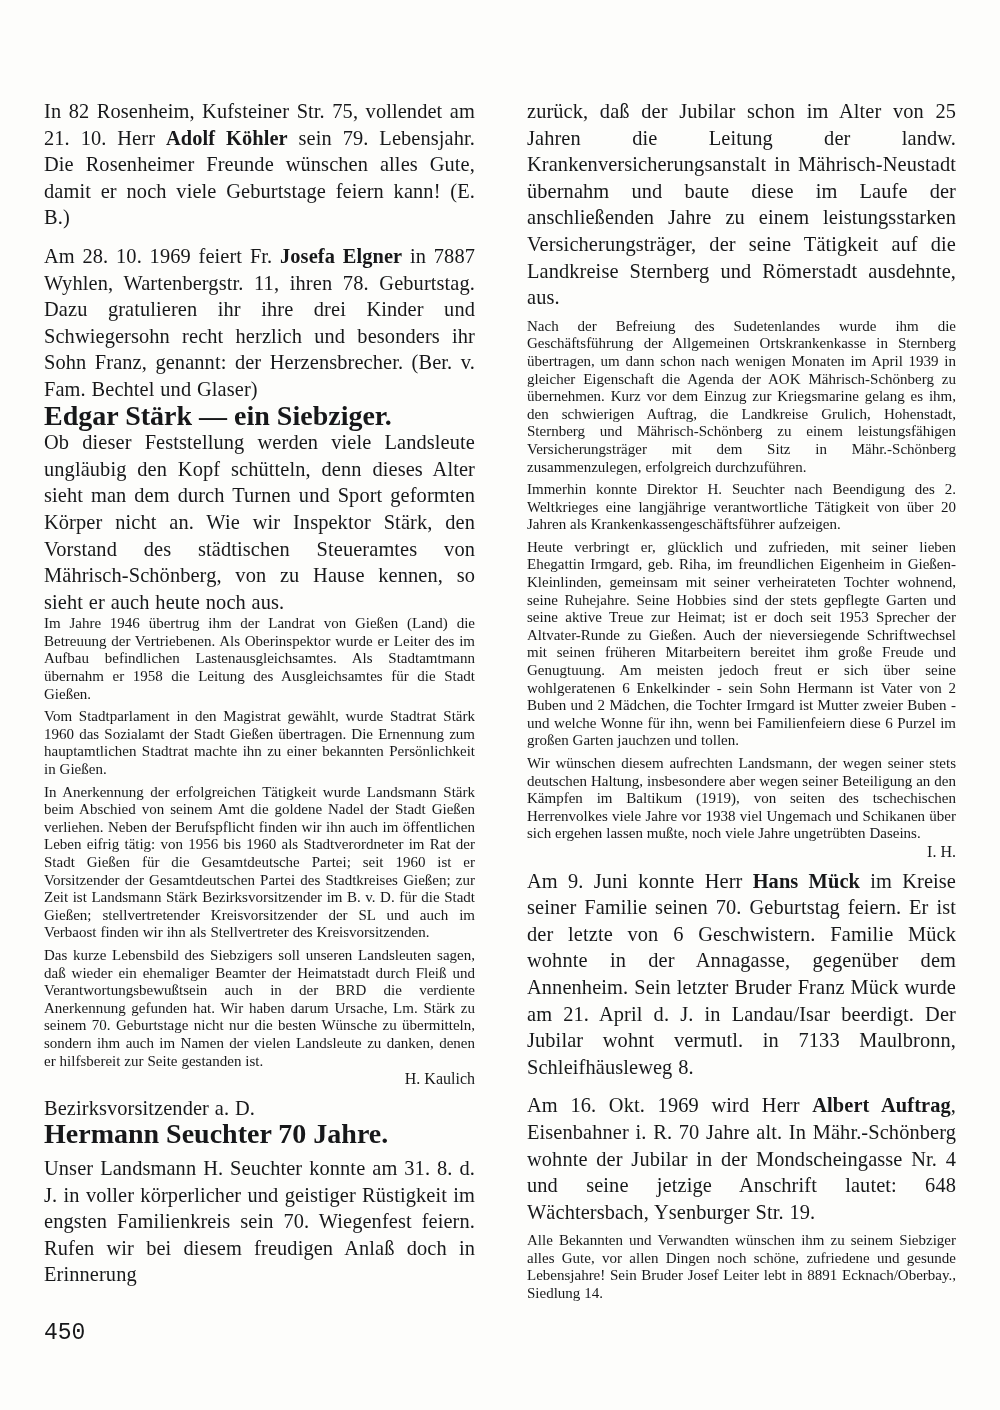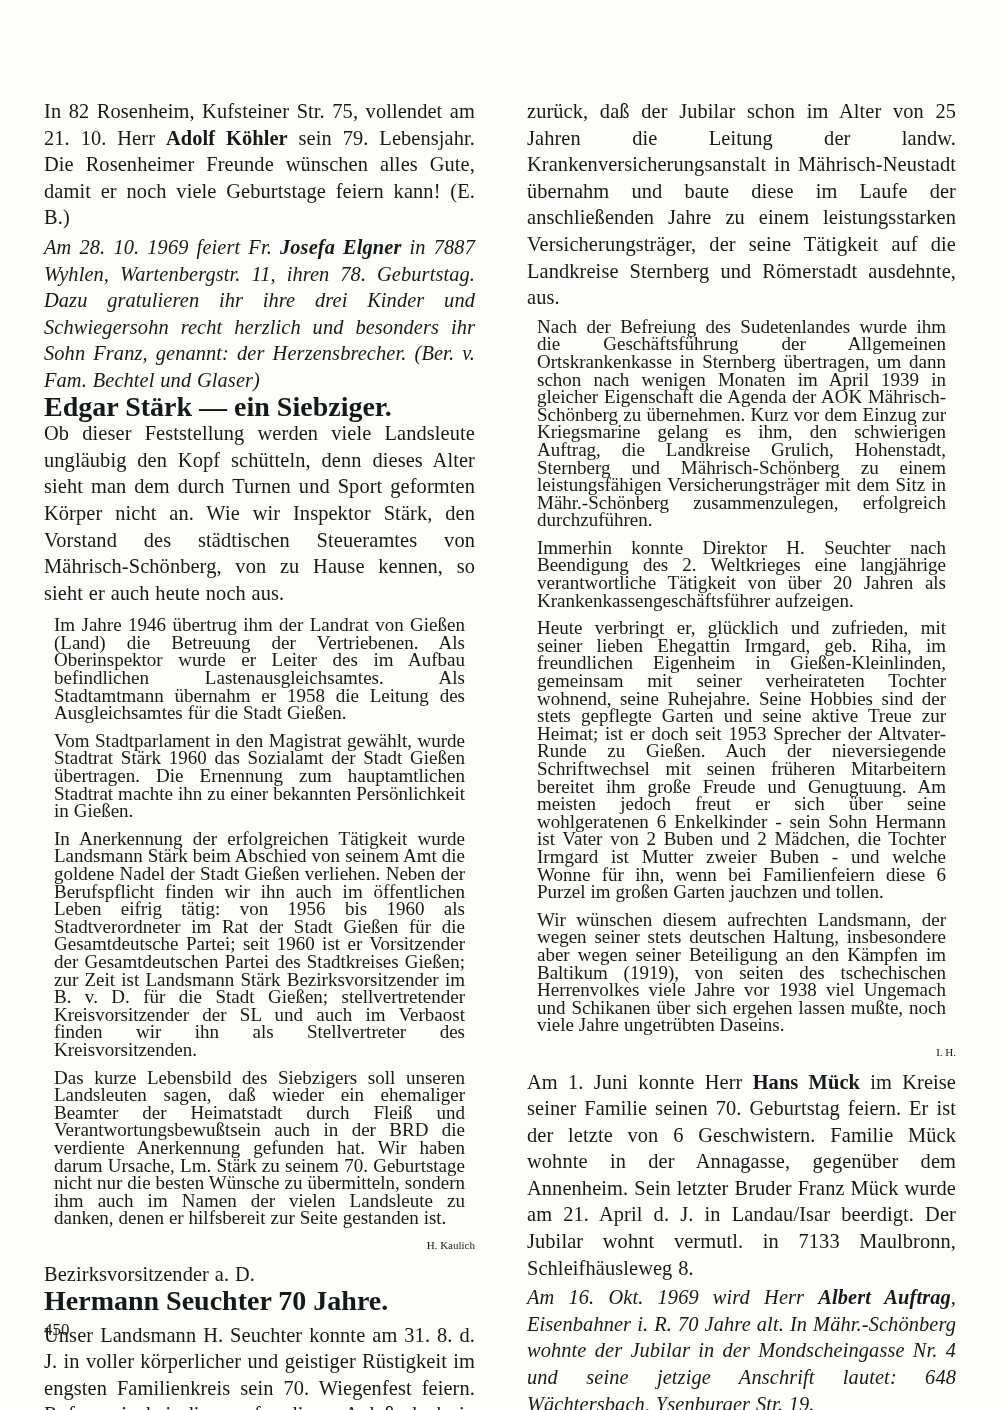--- a/index.html
+++ b/index.html
@@ -38,55 +38,55 @@
 
   
   .big {
     font-size: 20.4px;
     line-height: 26.6px;
     text-align: justify;
     margin: 0 0 0 0;
     letter-spacing: 0.1px;
     word-spacing: 0.6px;
   }
-  .big + .big { margin-top: 3px; font-style: italic; }
+  .big + .big { margin-top: 12px; }
 
   
   .small {
-    font-size: 19px;
+    font-size: 15px;
     line-height: 17.6px;
     text-align: justify;
-    margin: 10px;
+    margin: 0;
     word-spacing: 0.2px;
   }
   .small + .small { margin-top: 5px; }
 
   .gap-s { margin-top: 7px; }
   .gap-m { margin-top: 12px; }
 
   .hd {
     font-size: 28px;
     line-height: 26.6px;
     font-weight: bold;
     margin: 0;
   }
   b, .b { font-weight: bold; }
 
   .sig {
     text-align: right;
-    font-size: 11px;
+    font-size: 16px;
     line-height: 17.6px;
     margin: 0;
   }
   .pageno {
     position: absolute;
     left: 44px;
     top: 1320px;
-    font-size: 17px;
-    font-family: Liberation Serif, serif;
+    font-size: 23px;
+    font-family: Liberation Mono, monospace;
   }
 </style>
 </head>
 <body>
 
 <div class="page">
 
   <div class="columns">
 
     <div class="col col-left">
@@ -116,21 +116,21 @@
     <div class="col col-right">
 
       <p class="big">zurück, daß der Jubilar schon im Alter von 25 Jahren die Leitung der landw. Krankenversicherungsanstalt in Mährisch-Neustadt übernahm und baute diese im Laufe der anschließenden Jahre zu einem leistungsstarken Versicherungsträger, der seine Tätigkeit auf die Landkreise Sternberg und Römerstadt ausdehnte, aus.</p>
 
       <p class="small gap-s">Nach der Befreiung des Sudetenlandes wurde ihm die Geschäftsführung der Allgemeinen Ortskrankenkasse in Sternberg übertragen, um dann schon nach wenigen Monaten im April 1939 in gleicher Eigenschaft die Agenda der AOK Mährisch-Schönberg zu übernehmen. Kurz vor dem Einzug zur Kriegsmarine gelang es ihm, den schwierigen Auftrag, die Landkreise Grulich, Hohenstadt, Sternberg und Mährisch-Schönberg zu einem leistungsfähigen Versicherungsträger mit dem Sitz in Mähr.-Schönberg zusammenzulegen, erfolgreich durchzuführen.</p>
       <p class="small">Immerhin konnte Direktor H. Seuchter nach Beendigung des 2. Weltkrieges eine langjährige verantwortliche Tätigkeit von über 20 Jahren als Krankenkassengeschäftsführer aufzeigen.</p>
       <p class="small">Heute verbringt er, glücklich und zufrieden, mit seiner lieben Ehegattin Irmgard, geb. Riha, im freundlichen Eigenheim in Gießen-Kleinlinden, gemeinsam mit seiner verheirateten Tochter wohnend, seine Ruhejahre. Seine Hobbies sind der stets gepflegte Garten und seine aktive Treue zur Heimat; ist er doch seit 1953 Sprecher der Altvater-Runde zu Gießen. Auch der nieversiegende Schriftwechsel mit seinen früheren Mitarbeitern bereitet ihm große Freude und Genugtuung. Am meisten jedoch freut er sich über seine wohlgeratenen 6 Enkelkinder - sein Sohn Hermann ist Vater von 2 Buben und 2 Mädchen, die Tochter Irmgard ist Mutter zweier Buben - und welche Wonne für ihn, wenn bei Familienfeiern diese 6 Purzel im großen Garten jauchzen und tollen.</p>
       <p class="small">Wir wünschen diesem aufrechten Landsmann, der wegen seiner stets deutschen Haltung, insbesondere aber wegen seiner Beteiligung an den Kämpfen im Baltikum (1919), von seiten des tschechischen Herrenvolkes viele Jahre vor 1938 viel Ungemach und Schikanen über sich ergehen lassen mußte, noch viele Jahre ungetrübten Daseins.</p>
       <p class="sig">I. H.</p>
 
-      <p class="big gap-s"><span>Am 1. Juni konnte Herr </span><b>Hans Mück</b><span> im Kreise seiner Familie seinen 70. Geburtstag feiern. Er ist der letzte von 6 Geschwistern. Familie Mück wohnte in der Annagasse, gegenüber dem Annenheim. Sein letzter Bruder Franz Mück wurde am 21. April d. J. in Landau/Isar beerdigt. Der Jubilar wohnt vermutl. in 7133 Maulbronn, Schleifhäusleweg 8.</span></p>
+      <p class="big gap-s"><span>Am 9. Juni konnte Herr </span><b>Hans Mück</b><span> im Kreise seiner Familie seinen 70. Geburtstag feiern. Er ist der letzte von 6 Geschwistern. Familie Mück wohnte in der Annagasse, gegenüber dem Annenheim. Sein letzter Bruder Franz Mück wurde am 21. April d. J. in Landau/Isar beerdigt. Der Jubilar wohnt vermutl. in 7133 Maulbronn, Schleifhäusleweg 8.</span></p>
 
       <p class="big gap-s"><span>Am 16. Okt. 1969 wird Herr </span><b>Albert Auftrag</b><span>, Eisenbahner i. R. 70 Jahre alt. In Mähr.-Schönberg wohnte der Jubilar in der Mondscheingasse Nr. 4 und seine jetzige Anschrift lautet: 648 Wächtersbach, Ysenburger Str. 19.</span></p>
 
       <p class="small gap-s">Alle Bekannten und Verwandten wünschen ihm zu seinem Siebziger alles Gute, vor allen Dingen noch schöne, zufriedene und gesunde Lebensjahre! Sein Bruder Josef Leiter lebt in 8891 Ecknach/Oberbay., Siedlung 14.</p>
 
     </div>
 
   </div>
 
   <div class="pageno">450</div>

